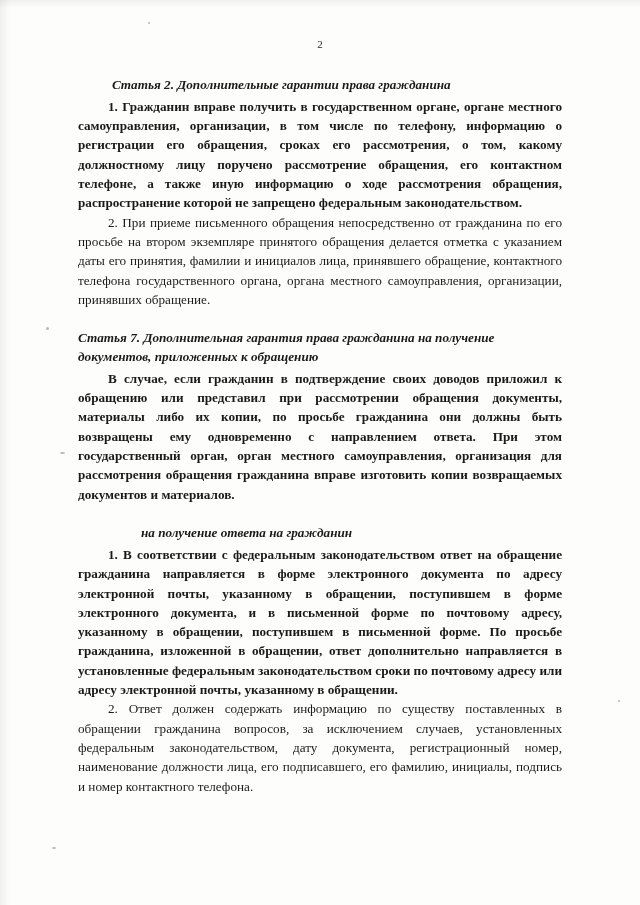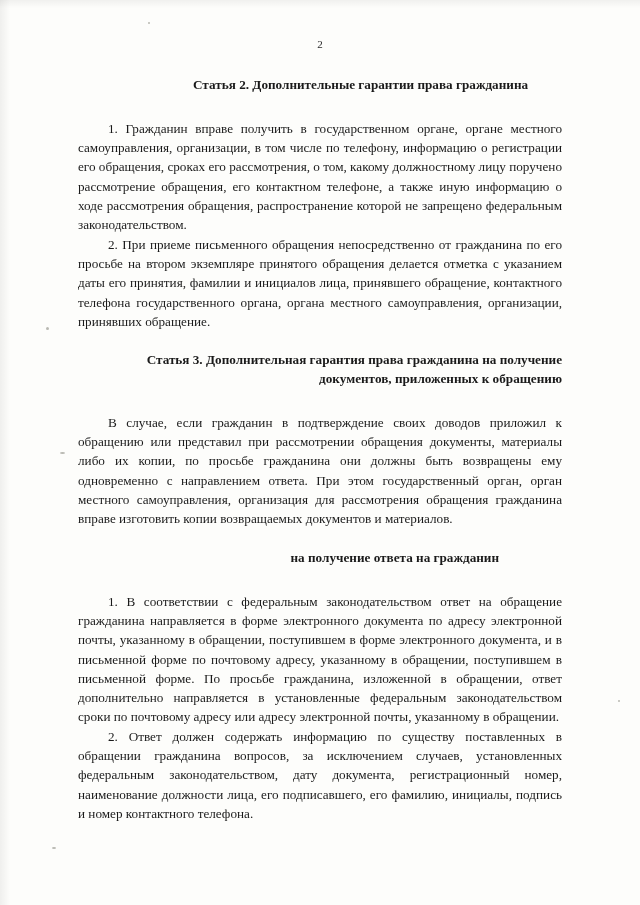--- a/index.html
+++ b/index.html
@@ -25,40 +25,41 @@
     font-size: 11px;
     color: #2a2a2a;
   }
   .content {
     position: absolute;
     top: 70px;
     left: 78px;
     width: 484px;
   }
   .heading {
-    text-align: right;
+    text-align: left;
+    font-style: italic;
     font-weight: bold;
     font-size: 13.2px;
     line-height: 1.42;
     margin: 0 auto;
     width: 90%;
   }
   .heading.h2 { width: 86%; margin-top: 6px; }
   .heading.h3 { width: 100%; }
   .heading.h4 { width: 74%; }
   .para {
     text-align: justify;
     text-justify: inter-word;
     font-size: 13.2px;
     line-height: 1.465;
     margin: 0;
     text-indent: 30px;
     hyphens: manual;
   }
-  .block { margin-top: 24px; }
+  .block { margin-top: 2px; font-weight: bold; }
   .gap-sm { margin-top: 0; }
   .gap-head { margin-top: 20px; }
   .speck {
     position: absolute;
     background: #b9b9b2;
     border-radius: 50%;
   }
   .edge-shadow-left {
     position: absolute;
     top: 0; left: 0;
@@ -90,21 +91,21 @@
 
   <div class="content">
 
     <div>
       <div class="heading h2">Статья 2. Дополнительные гарантии права гражданина</div>
       <p class="para block">1. Гражданин вправе получить в государственном органе, органе местного самоуправления, организации, в том числе по телефону, информацию о регистрации его обращения, сроках его рассмотрения, о том, какому должностному лицу поручено рассмотрение обращения, его контактном телефоне, а также иную информацию о ходе рассмотрения обращения, распространение которой не запрещено федеральным законодательством.</p>
       <p class="para gap-sm">2. При приеме письменного обращения непосредственно от гражданина по его просьбе на втором экземпляре принятого обращения делается отметка с указанием даты его принятия, фамилии и инициалов лица, принявшего обращение, контактного телефона государственного органа, органа местного самоуправления, организации, принявших обращение.</p>
     </div>
 
     <div class="gap-head">
-      <div class="heading h3">Статья 3. Дополнительная гарантия права гражданина на получение</div>
+      <div class="heading h3">Статья 7. Дополнительная гарантия права гражданина на получение</div>
       <div class="heading h3" style="margin-top:0;">документов, приложенных к обращению</div>
       <p class="para block">В случае, если гражданин в подтверждение своих доводов приложил к обращению или представил при рассмотрении обращения документы, материалы либо их копии, по просьбе гражданина они должны быть возвращены ему одновременно с направлением ответа. При этом государственный орган, орган местного самоуправления, организация для рассмотрения обращения гражданина вправе изготовить копии возвращаемых документов и материалов.</p>
     </div>
 
     <div class="gap-head">
       <div class="heading h4" style="margin-top:0;">на получение ответа на гражданин</div>
       <p class="para block">1. В соответствии с федеральным законодательством ответ на обращение гражданина направляется в форме электронного документа по адресу электронной почты, указанному в обращении, поступившем в форме электронного документа, и в письменной форме по почтовому адресу, указанному в обращении, поступившем в письменной форме. По просьбе гражданина, изложенной в обращении, ответ дополнительно направляется в установленные федеральным законодательством сроки по почтовому адресу или адресу электронной почты, указанному в обращении.</p>
       <p class="para gap-sm">2. Ответ должен содержать информацию по существу поставленных в обращении гражданина вопросов, за исключением случаев, установленных федеральным законодательством, дату документа, регистрационный номер, наименование должности лица, его подписавшего, его фамилию, инициалы, подпись и номер контактного телефона.</p>
     </div>
 

